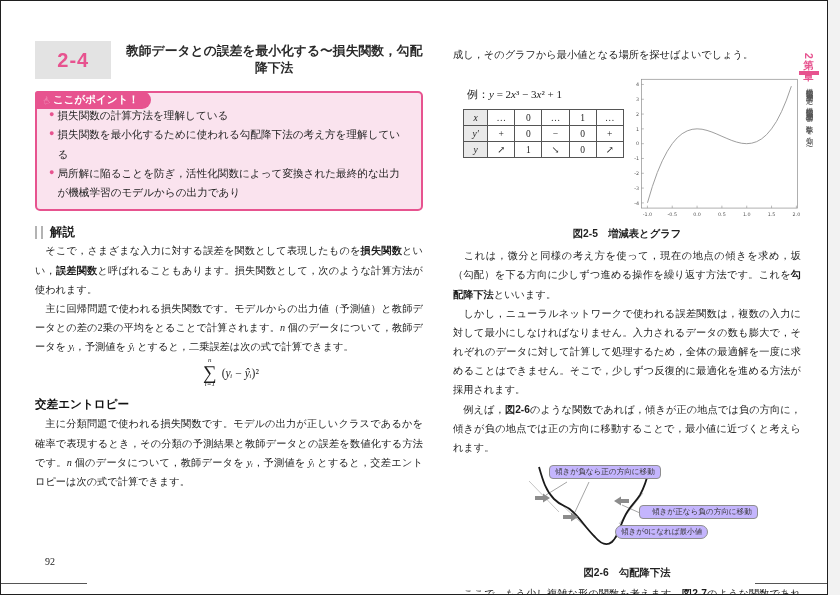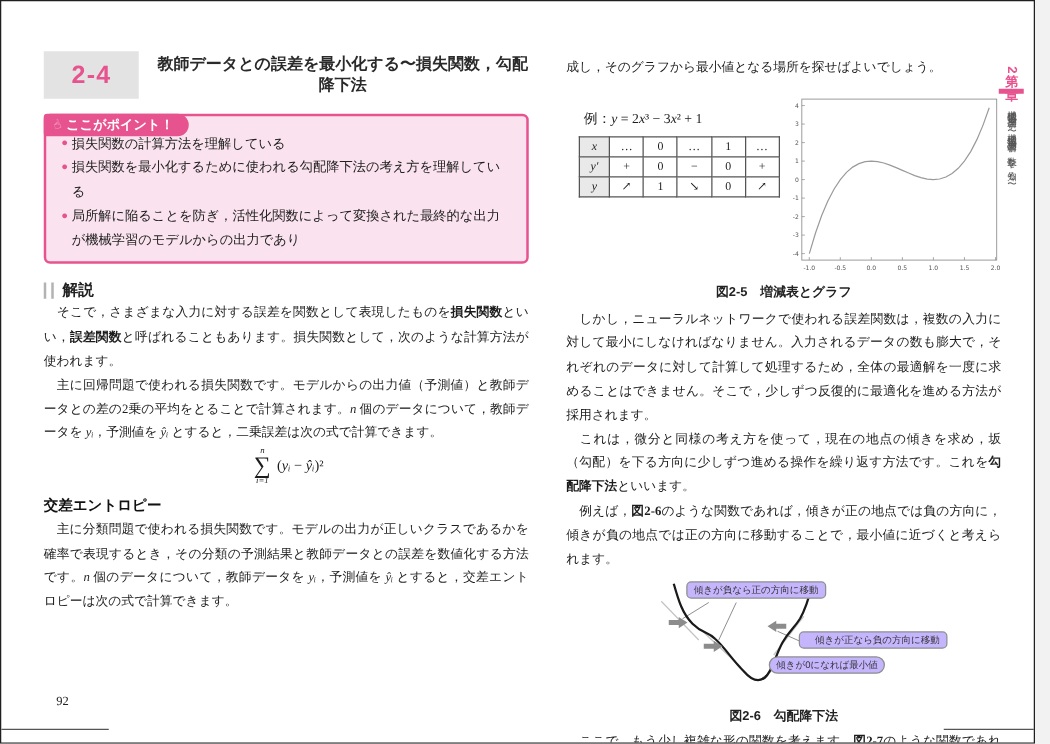--- a/index.html
+++ b/index.html
@@ -9,21 +9,21 @@
   }
   html,body{margin:0;padding:0;background:#f2f2f2;}
   .sheet{
     position:relative;width:828px;height:595px;background:#ffffff;
     border:1px solid #1f1f1f;box-sizing:border-box;overflow:hidden;
     font-family:"Liberation Serif","DejaVu Serif",serif;color:#1c1c1c;
   }
   
   .sans{font-family:"Liberation Sans","DejaVu Sans",sans-serif;}
   p.body{font-size:10.2px;line-height:1.88;text-align:justify;margin:0;}
-  p.body span.b{font-weight:bold;font-family:Liberation Serif, serif;}
+  p.body span.b{font-weight:bold;font-family:Liberation Sans, sans-serif;}
   span.i{font-style:italic;font-family:"Liberation Serif","DejaVu Serif",serif;}
   span.b{font-weight:bold;}
 
   
   .page-left{position:absolute;left:34px;top:0;width:388px;height:595px;}
   .sec-header{display:flex;align-items:center;margin-top:40px;}
   .sec-num{width:86px;height:38px;background:var(--numbox-bg);color:var(--accent);
     font-family:"Liberation Sans","DejaVu Sans",sans-serif;font-weight:bold;font-size:20px;
     display:flex;align-items:center;justify-content:center;letter-spacing:1px;}
   .sec-title{margin-left:14px;font-family:"Liberation Sans","DejaVu Sans",sans-serif;
@@ -220,22 +220,22 @@
           <text x="125.70063694267515" y="145" text-anchor="middle" font-size="5" fill="#555" font-family="&quot;DejaVu Sans&quot;,sans-serif">1.0</text>
           <line x1="151.3375796178344" y1="137" x2="151.3375796178344" y2="134.5" stroke="#8a8a8a" stroke-width="0.6"></line>
           <text x="151.3375796178344" y="145" text-anchor="middle" font-size="5" fill="#555" font-family="&quot;DejaVu Sans&quot;,sans-serif">1.5</text>
           <line x1="176.97452229299364" y1="137" x2="176.97452229299364" y2="134.5" stroke="#8a8a8a" stroke-width="0.6"></line>
           <text x="176.97452229299364" y="145" text-anchor="middle" font-size="5" fill="#555" font-family="&quot;DejaVu Sans&quot;,sans-serif">2.0</text>
           <polyline points="23.2,131.6 28.3,114.6 33.4,100.2 38.5,88.2 43.7,78.3 48.8,70.5 53.9,64.5 59.0,60.2 64.2,57.3 69.3,55.7 74.4,55.2 79.6,55.6 84.7,56.8 89.8,58.5 94.9,60.6 100.1,62.9 105.2,65.1 110.3,67.2 115.4,68.9 120.6,70.1 125.7,70.5 130.8,70.0 136.0,68.4 141.1,65.5 146.2,61.2 151.3,55.2 156.5,47.4 161.6,37.5 166.7,25.5 171.8,11.1" fill="none" stroke="#9a9a9a" stroke-width="1"></polyline>
         </svg>
     </div>
     <div class="figcap cap25">図2-5　増減表とグラフ</div>
 
+    <p class="body"><span>　これは，微分と同様の考え方を使って，現在の地点の傾きを求め，坂（勾配）を下る方向に少しずつ進める操作を繰り返す方法です。これを</span><span class="b">勾配降下法</span><span>といいます。</span></p>
     <p class="body"><span>　しかし，ニューラルネットワークで使われる誤差関数は，複数の入力に対して最小にしなければなりません。入力されるデータの数も膨大で，それぞれのデータに対して計算して処理するため，全体の最適解を一度に求めることはできません。そこで，少しずつ反復的に最適化を進める方法が採用されます。</span></p>
-    <p class="body"><span>　これは，微分と同様の考え方を使って，現在の地点の傾きを求め，坂（勾配）を下る方向に少しずつ進める操作を繰り返す方法です。これを</span><span class="b">勾配降下法</span><span>といいます。</span></p>
     <p class="body"><span>　例えば，</span><span class="b">図2-6</span><span>のような関数であれば，傾きが正の地点では負の方向に，傾きが負の地点では正の方向に移動することで，最小値に近づくと考えられます。</span></p>
 
     <div class="fig26">
       <svg width="252" height="100" viewBox="0 0 252 100">
 
         <line x1="10" y1="16" x2="40" y2="47" stroke="#c4c4c4" stroke-width="1"></line>
         <line x1="42" y1="39" x2="74" y2="69" stroke="#c4c4c4" stroke-width="1"></line>
         <line x1="100" y1="59" x2="124" y2="28" stroke="#c4c4c4" stroke-width="1"></line>
 
         <line x1="48" y1="17" x2="27" y2="30" stroke="#8e8e8e" stroke-width="0.8"></line>

